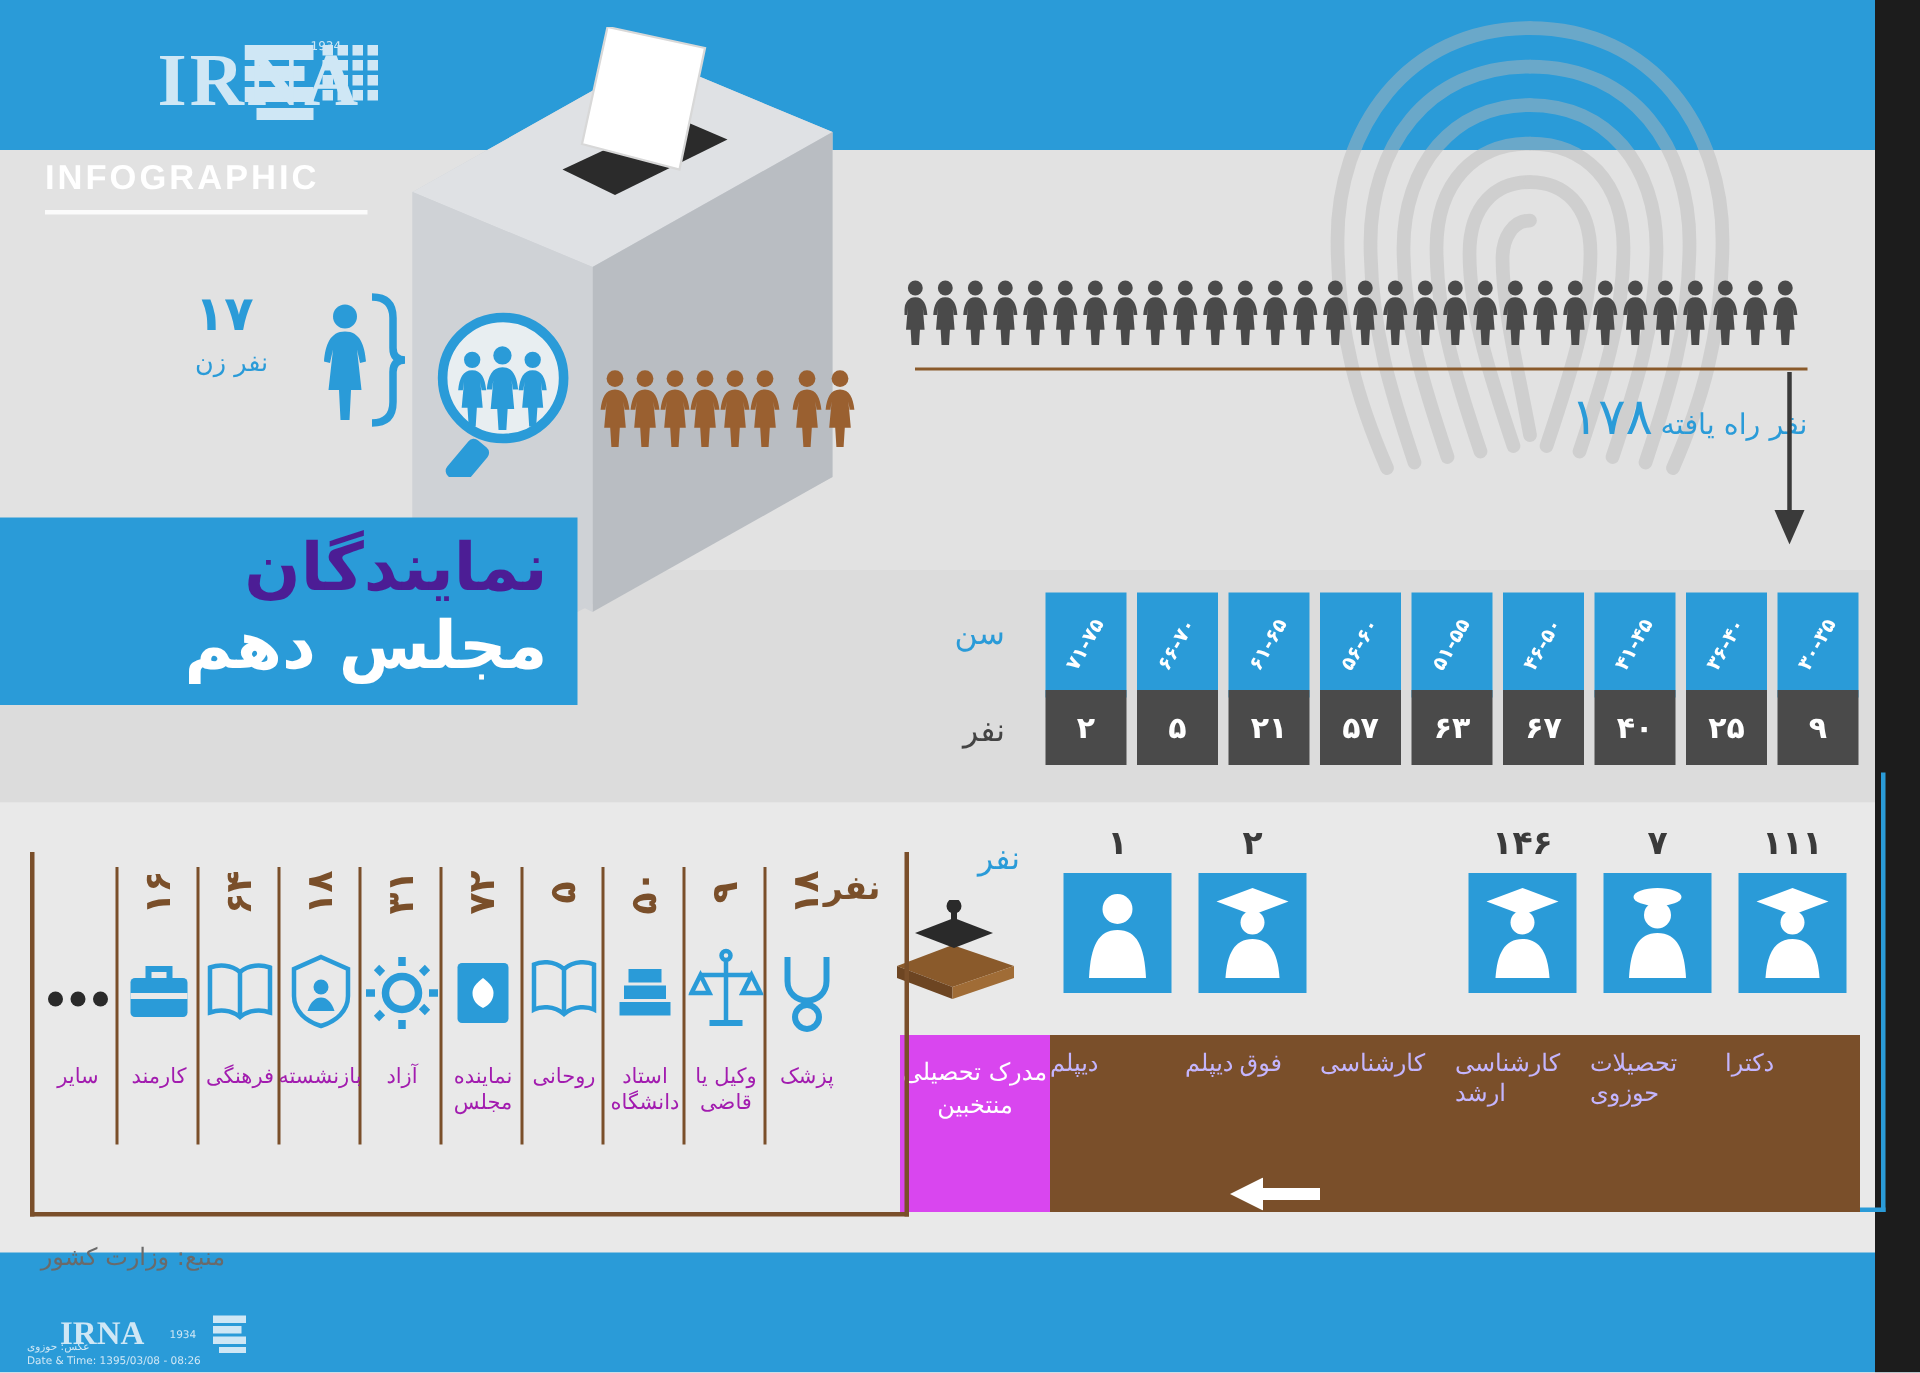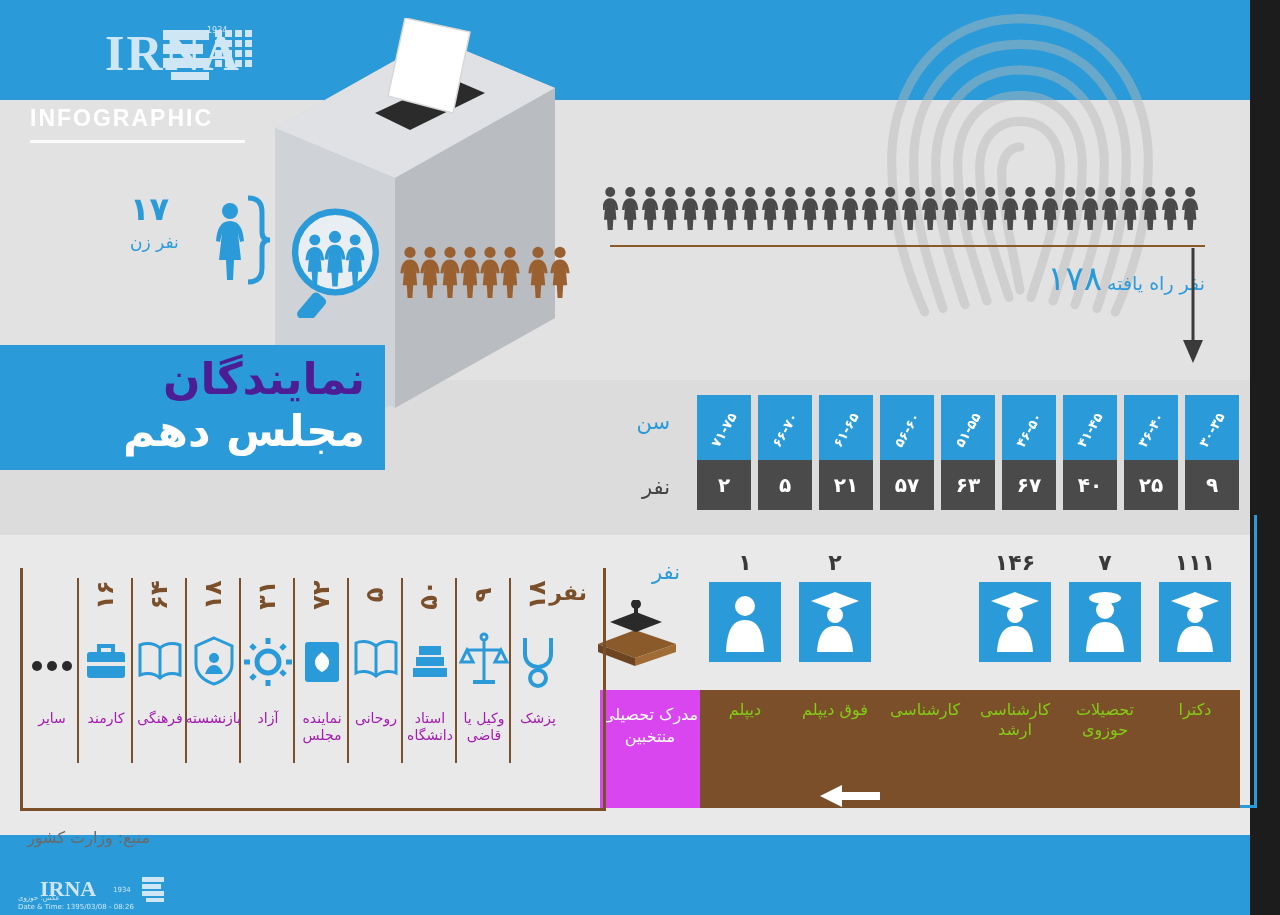--- a/index.html
+++ b/index.html
@@ -69,21 +69,21 @@
   .blue-bracket{position:absolute;left:694px;top:515px;width:560px;height:290px;border:3px solid #2a9bd8;border-top:none;border-left:none;}
 
   
   .edu-nafar{position:absolute;right:600px;top:560px;font-size:21px;color:#2a9bd8;direction:rtl;}
   .edu-books{position:absolute;right:600px;top:600px;width:90px;height:70px;}
   .edu-row{position:absolute;left:700px;top:550px;width:540px;height:140px;}
   .edu-item{position:absolute;top:0;width:72px;text-align:center;}
   .edu-count{font-size:22px;font-weight:bold;color:#3a3a3a;height:32px;}
   .edu-icon-box{width:72px;height:80px;background:#2a9bd8;position:relative;}
   .edu-brown-bar{position:absolute;left:700px;top:690px;width:540px;height:118px;background:#7a4f2a;}
-  .edu-label{position:absolute;top:0;width:90px;color:#84cc16;font-size:16px;text-align:center;direction:rtl;line-height:1.25;padding-top:10px;}
+  .edu-label{position:absolute;top:0;width:90px;color:#c4b5fd;font-size:16px;text-align:left;direction:rtl;line-height:1.25;padding-top:10px;font-family:Liberation Serif, serif;}
   .edu-left-label{position:absolute;left:600px;top:690px;width:100px;height:118px;background:#d946ef;color:#fff;font-size:16px;text-align:center;direction:rtl;padding-top:14px;box-sizing:border-box;line-height:1.35;}
 
   .white-arrow{position:absolute;left:820px;top:785px;width:60px;height:22px;}
 
   .source{position:absolute;right:1130px;top:828px;font-size:16px;color:#6a6a6a;direction:rtl;}
 
   
   .jobs-panel{position:absolute;left:10px;top:530px;width:595px;height:290px;}
   .jobs-title-bar{position:absolute;left:30px;top:8px;width:540px;height:34px;background:#7a4f2a;}
   .jobs-title{position:absolute;right:14px;top:4px;color:#fff;font-size:19px;direction:rtl;}

